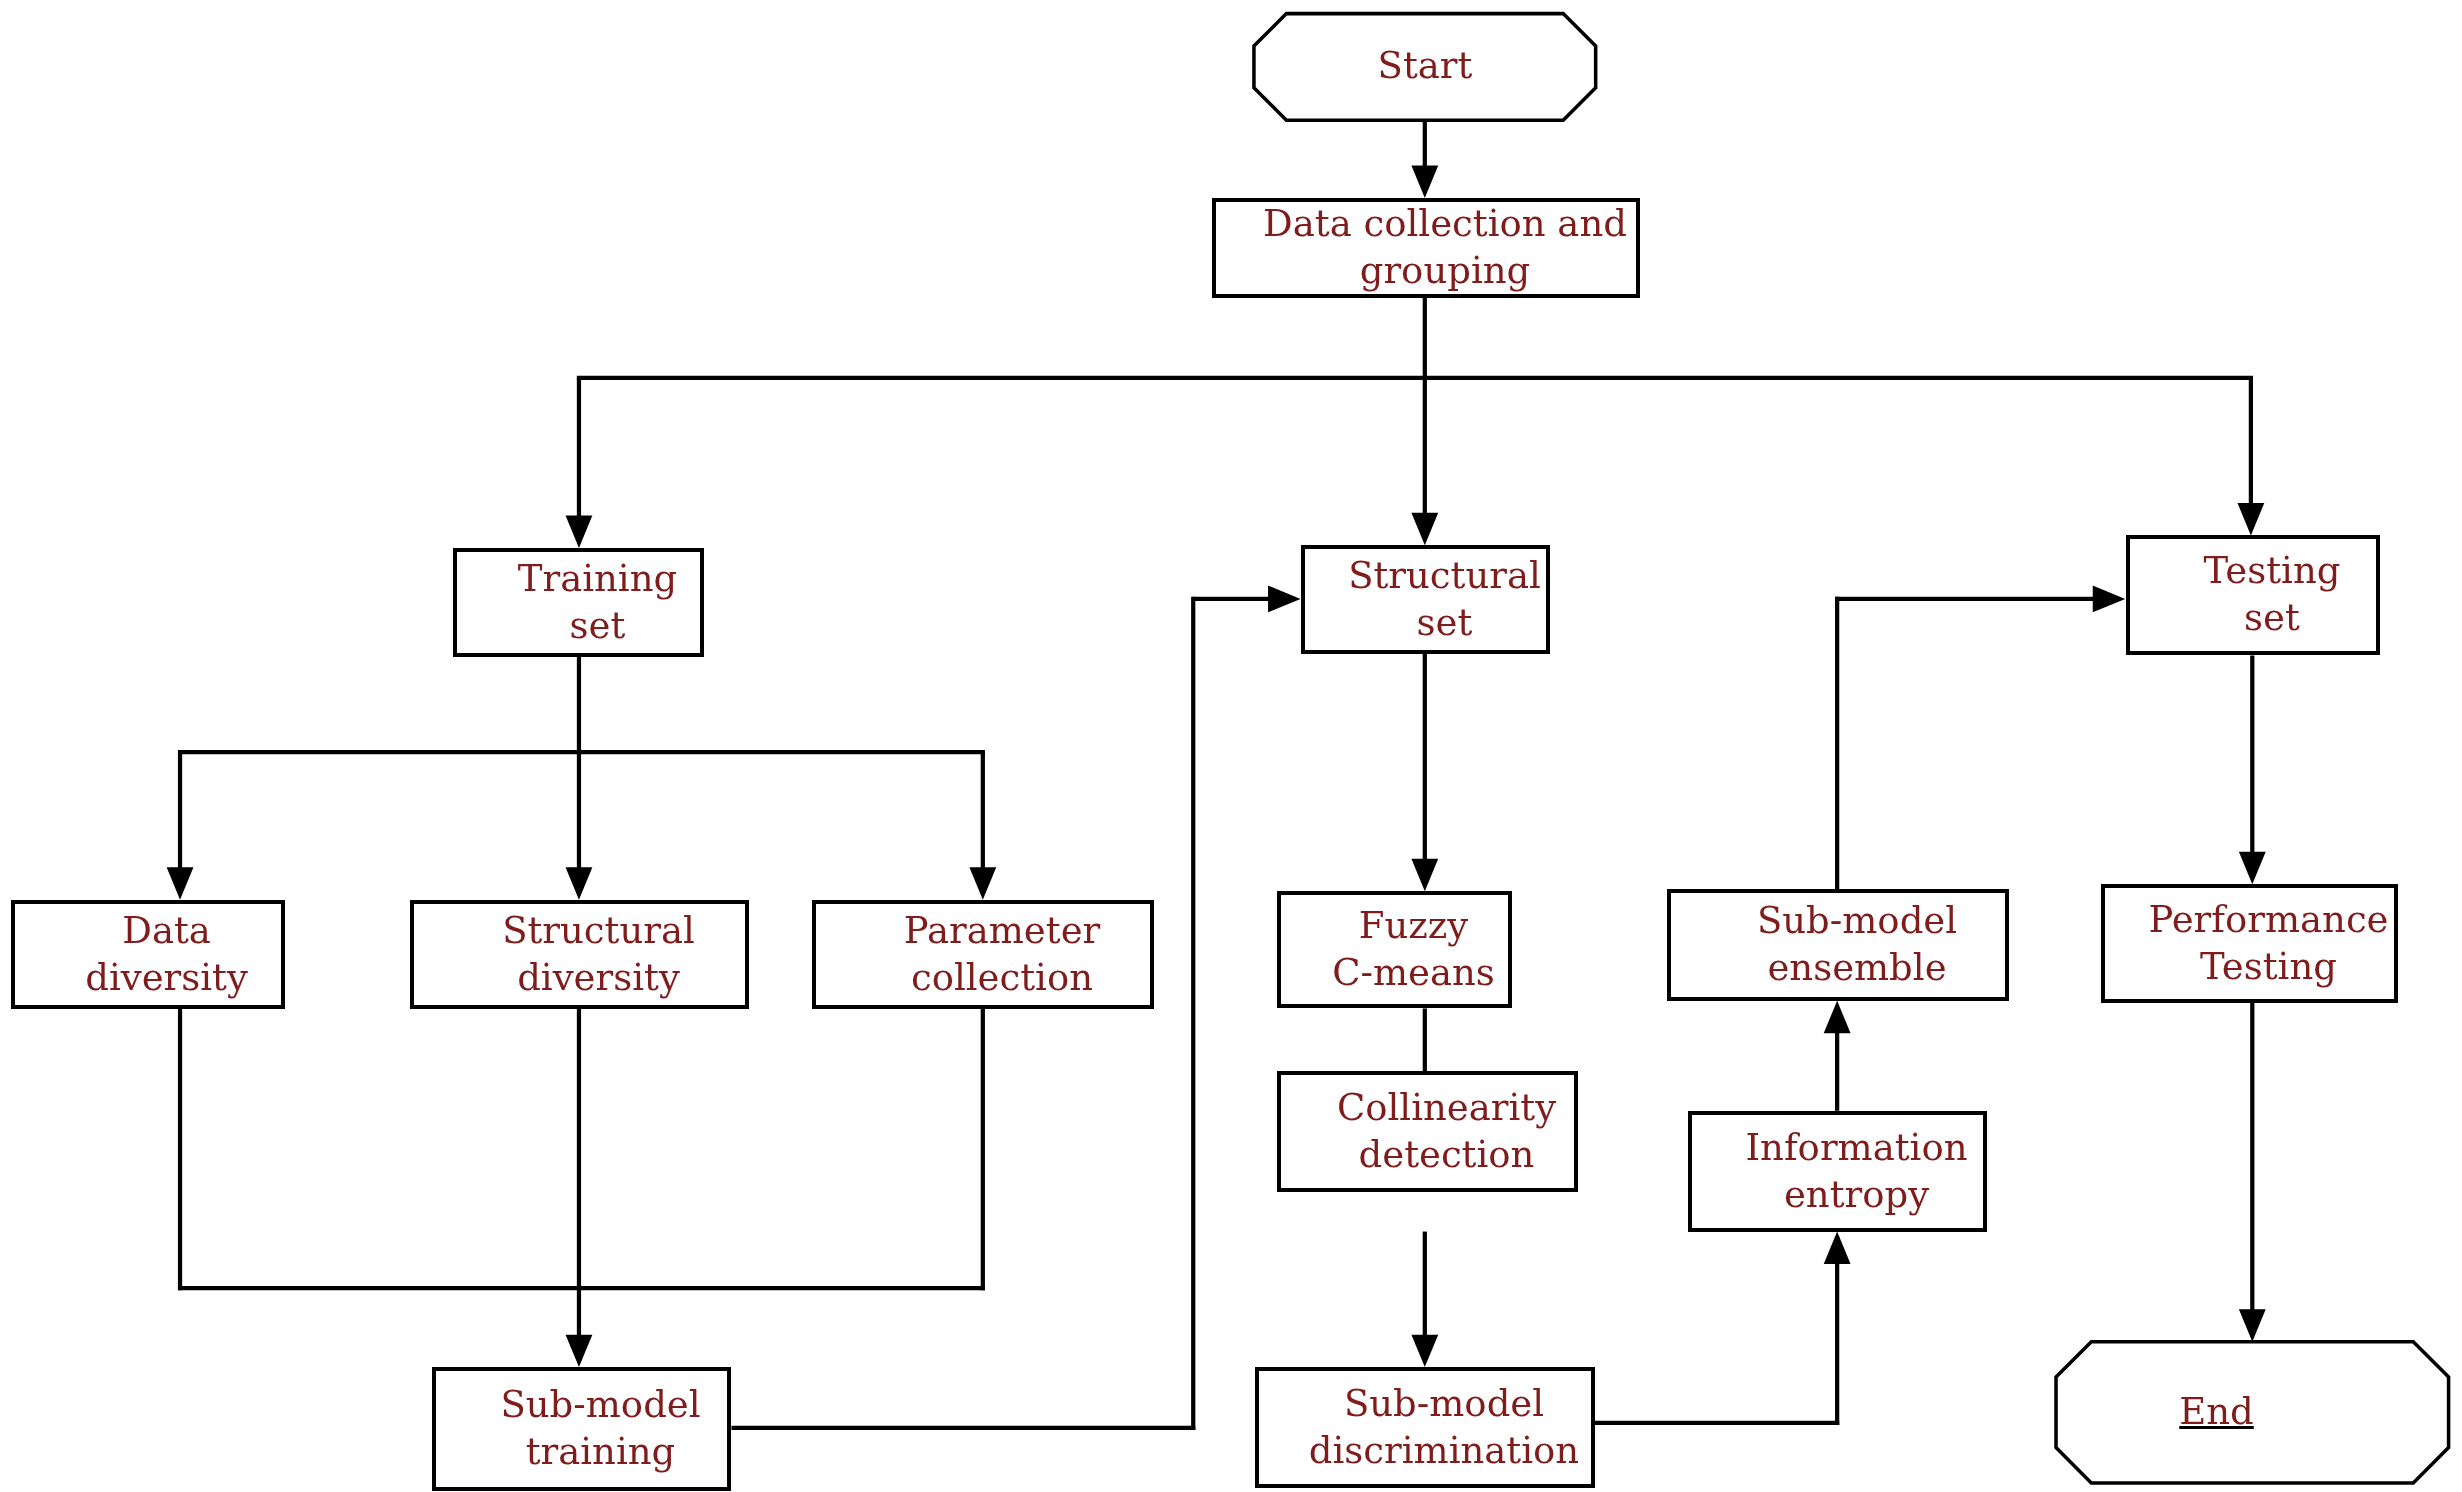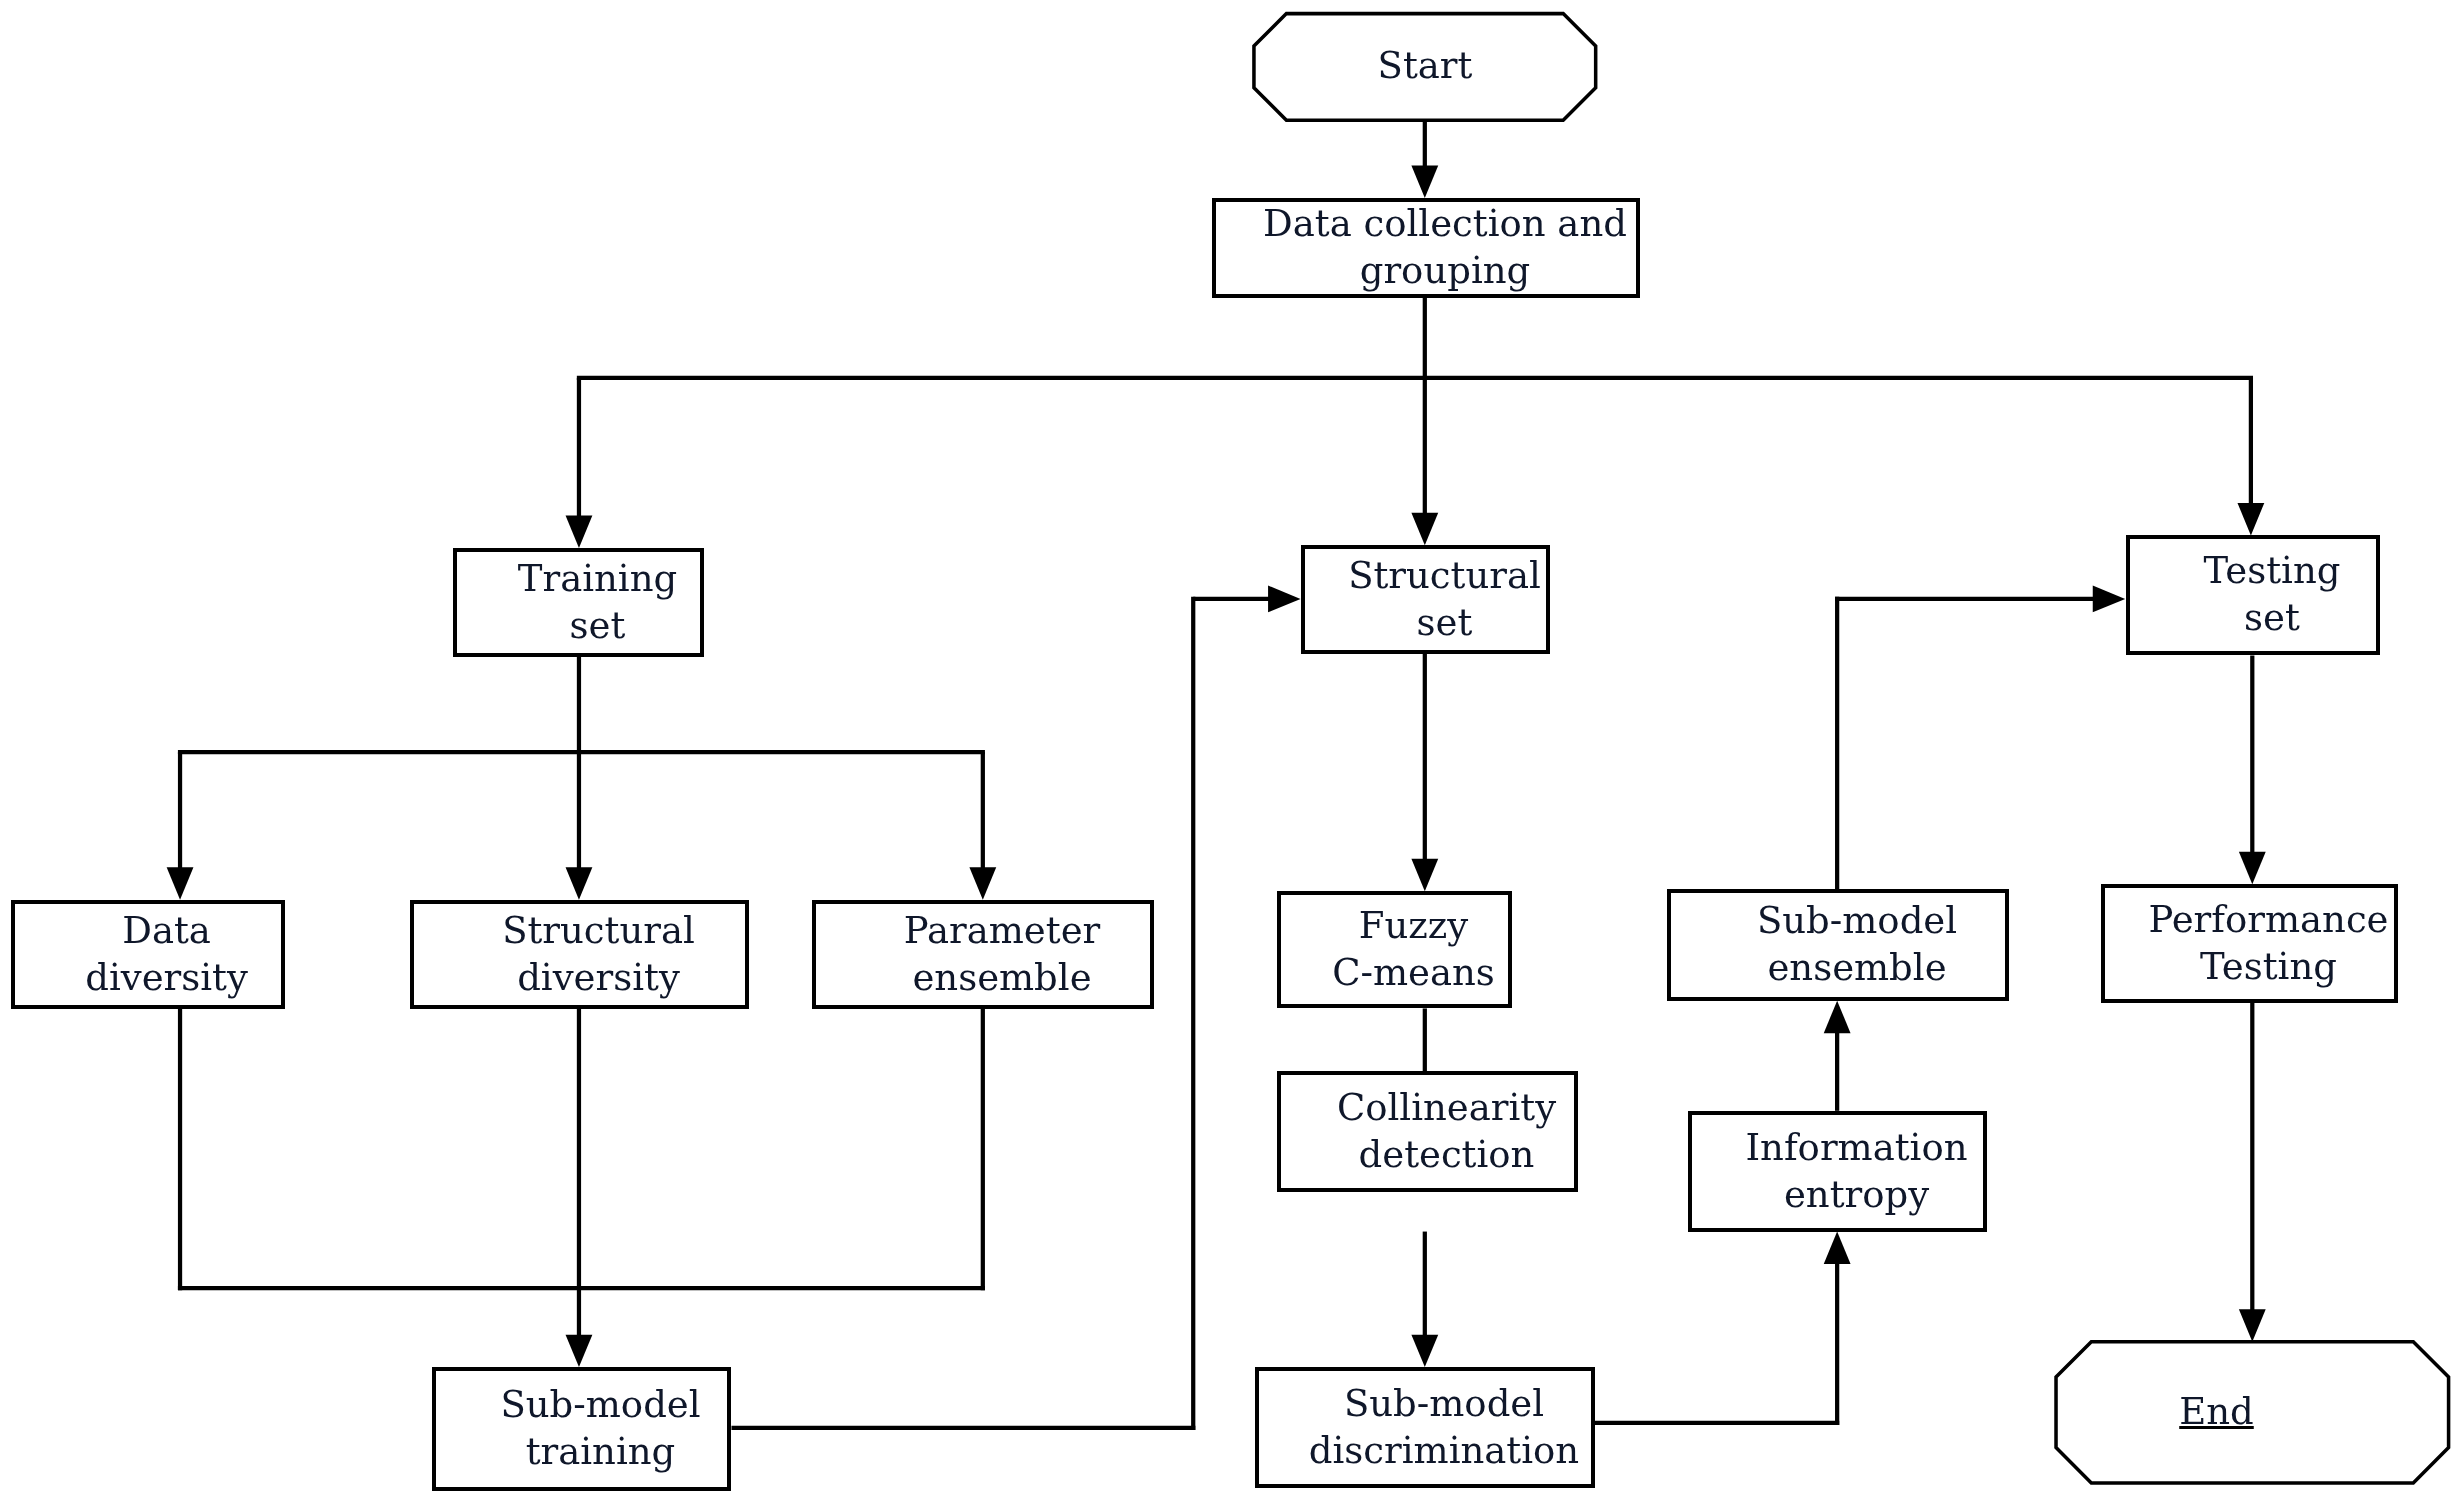--- a/index.html
+++ b/index.html
@@ -49,21 +49,21 @@
     padding-left: 38px;
   }
   .octagon-node {
     background: transparent;
     border: none;
   }
   .node-label {
     white-space: pre-line;
     font-size: 37px;
     line-height: 1.27;
-    color: #0f172a;
+    color: #7f1d1d;
   }
 </style>
 </head>
 <body>
 
 <div class="canvas">
 
   <svg class="edge-layer" viewBox="0 0 3487 2114" xmlns="http://www.w3.org/2000/svg">
 
     <polygon class="terminator" points="1822,19 2214,19 2260,65 2260,124 2214,170 1822,170 1776,124 1776,65"></polygon>
@@ -187,21 +187,21 @@
 diversity</span>
   </div>
 
   <div class="node rect-node" style="left:410px; top:900px; width:339px; height:109px;">
     <span class="node-label">Structural
 diversity</span>
   </div>
 
   <div class="node rect-node" style="left:812px; top:900px; width:342px; height:109px;">
     <span class="node-label">Parameter
-ensemble</span>
+collection</span>
   </div>
 
   <div class="node rect-node" style="left:1277px; top:891px; width:235px; height:117px;">
     <span class="node-label">Fuzzy
 C-means</span>
   </div>
 
   <div class="node rect-node" style="left:1667px; top:889px; width:342px; height:112px;">
     <span class="node-label">Sub-model
 ensemble</span>

